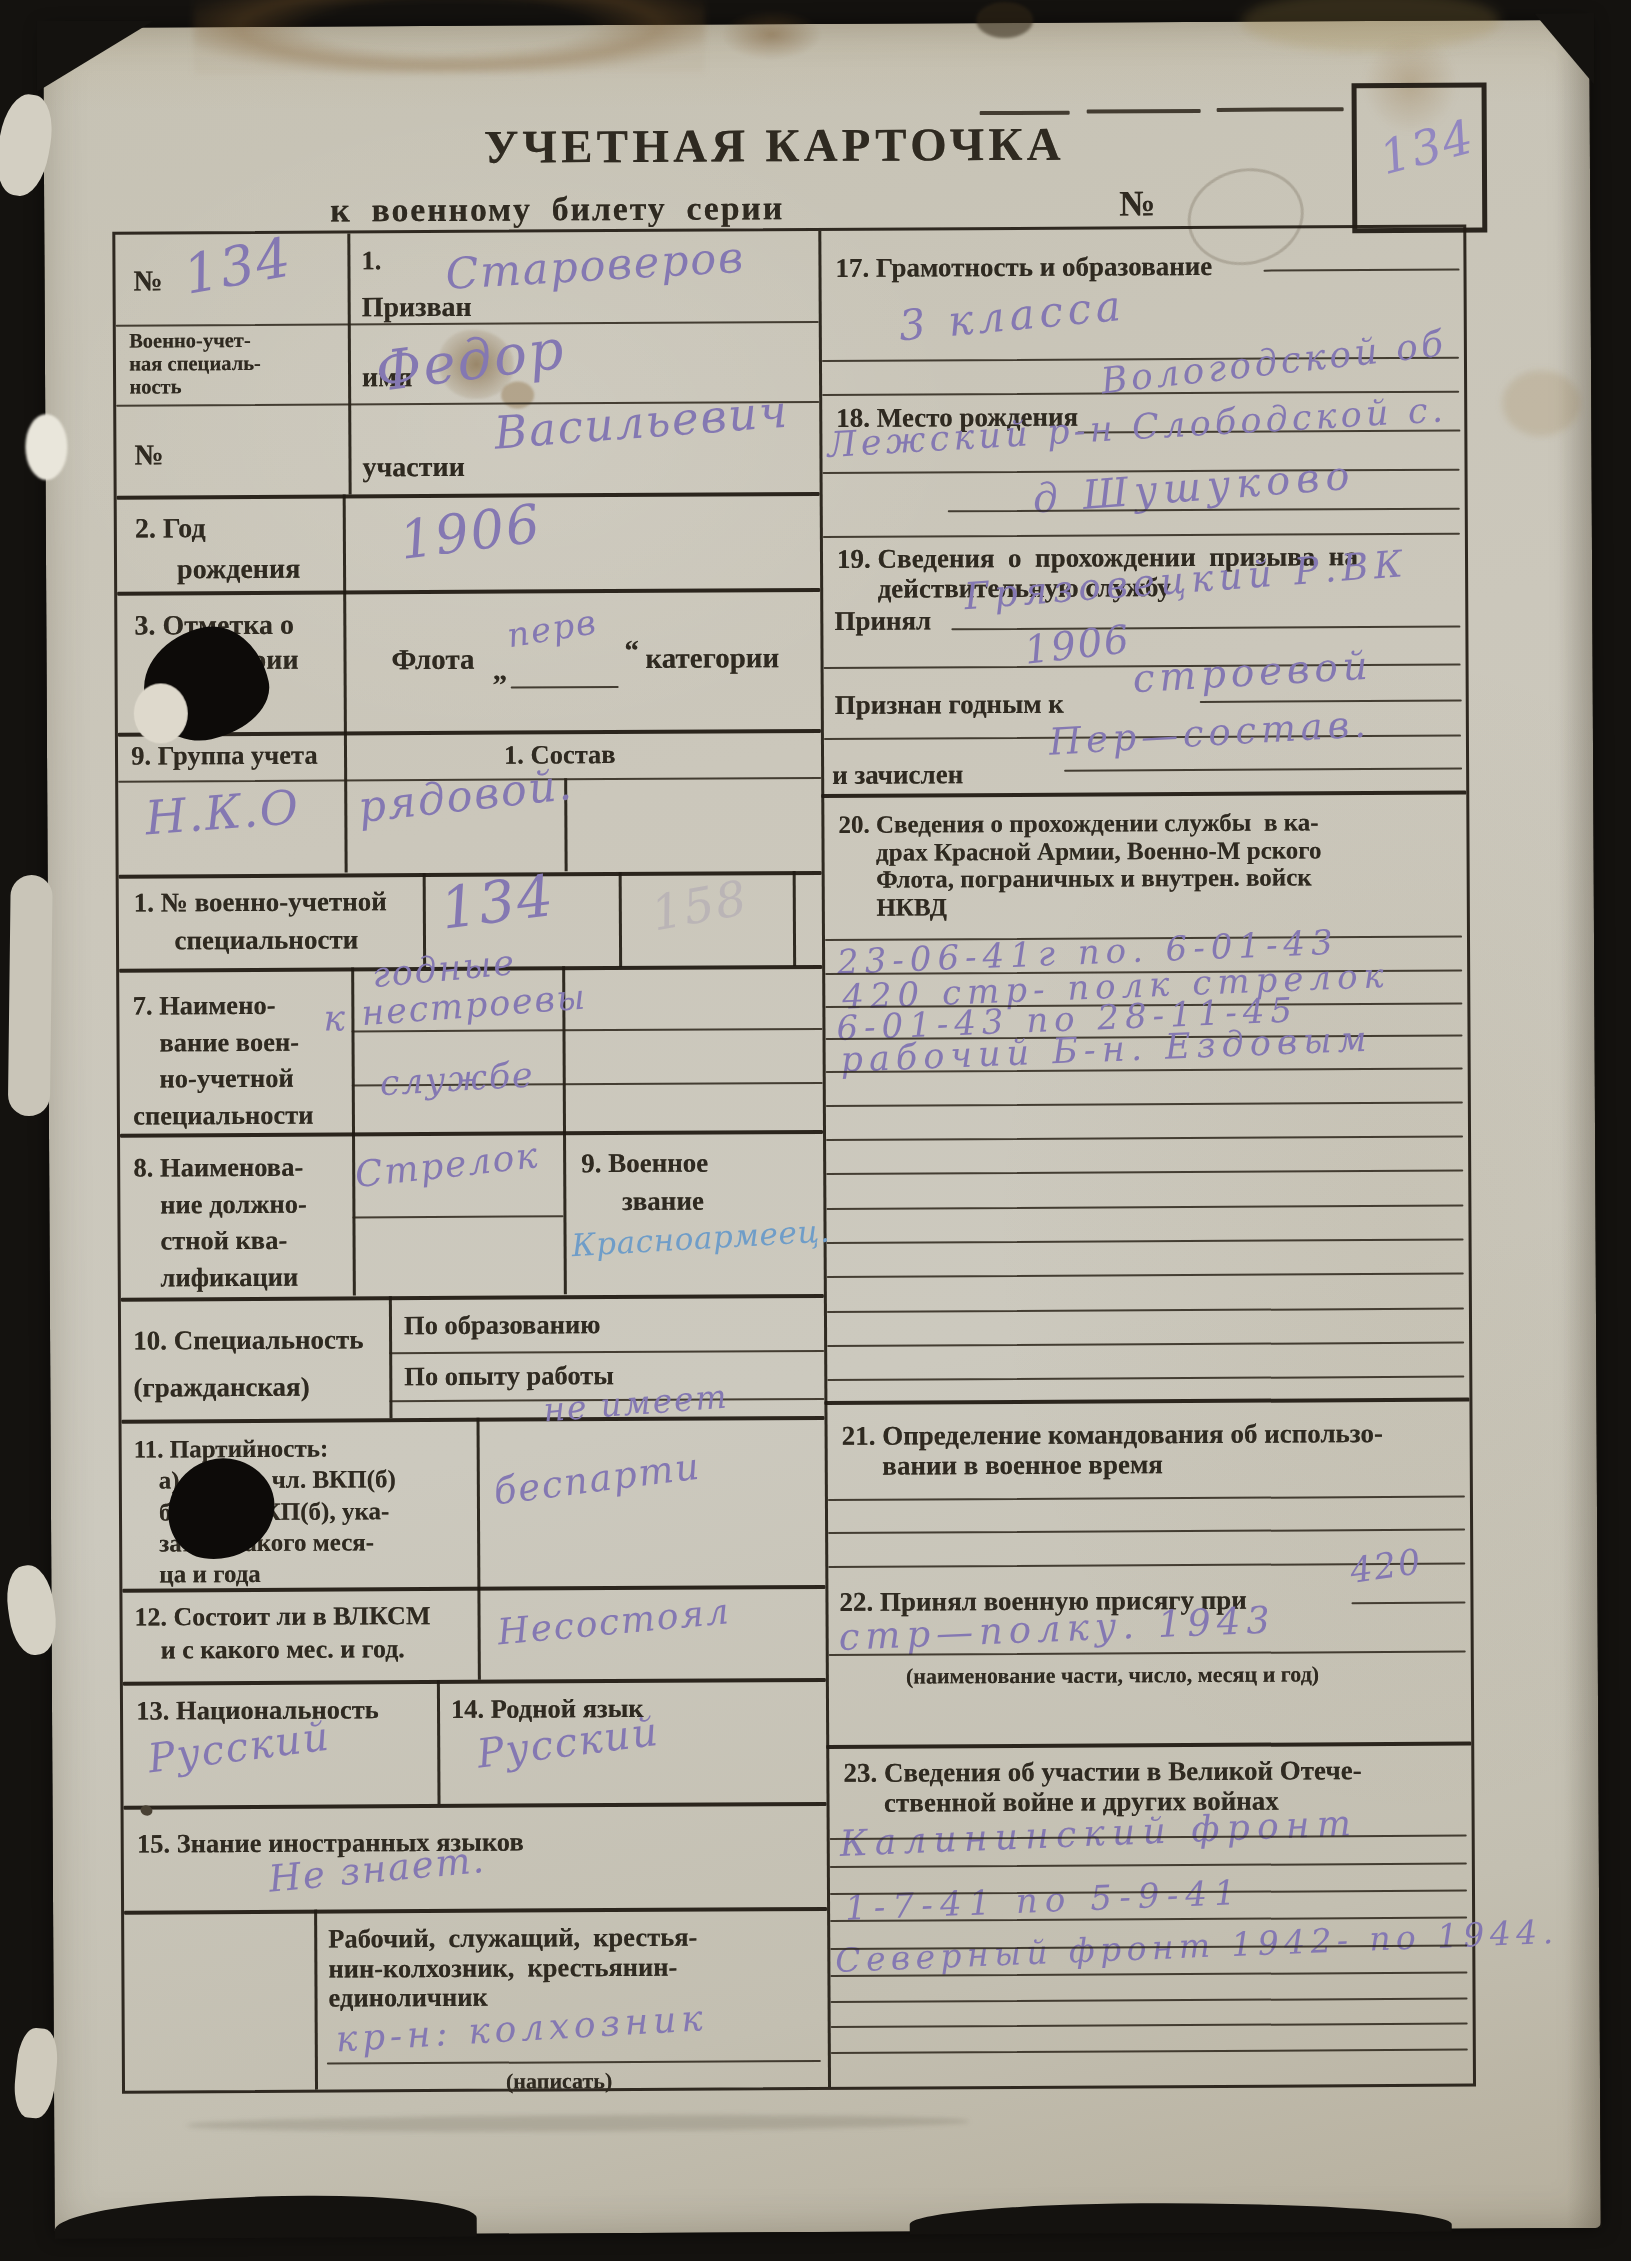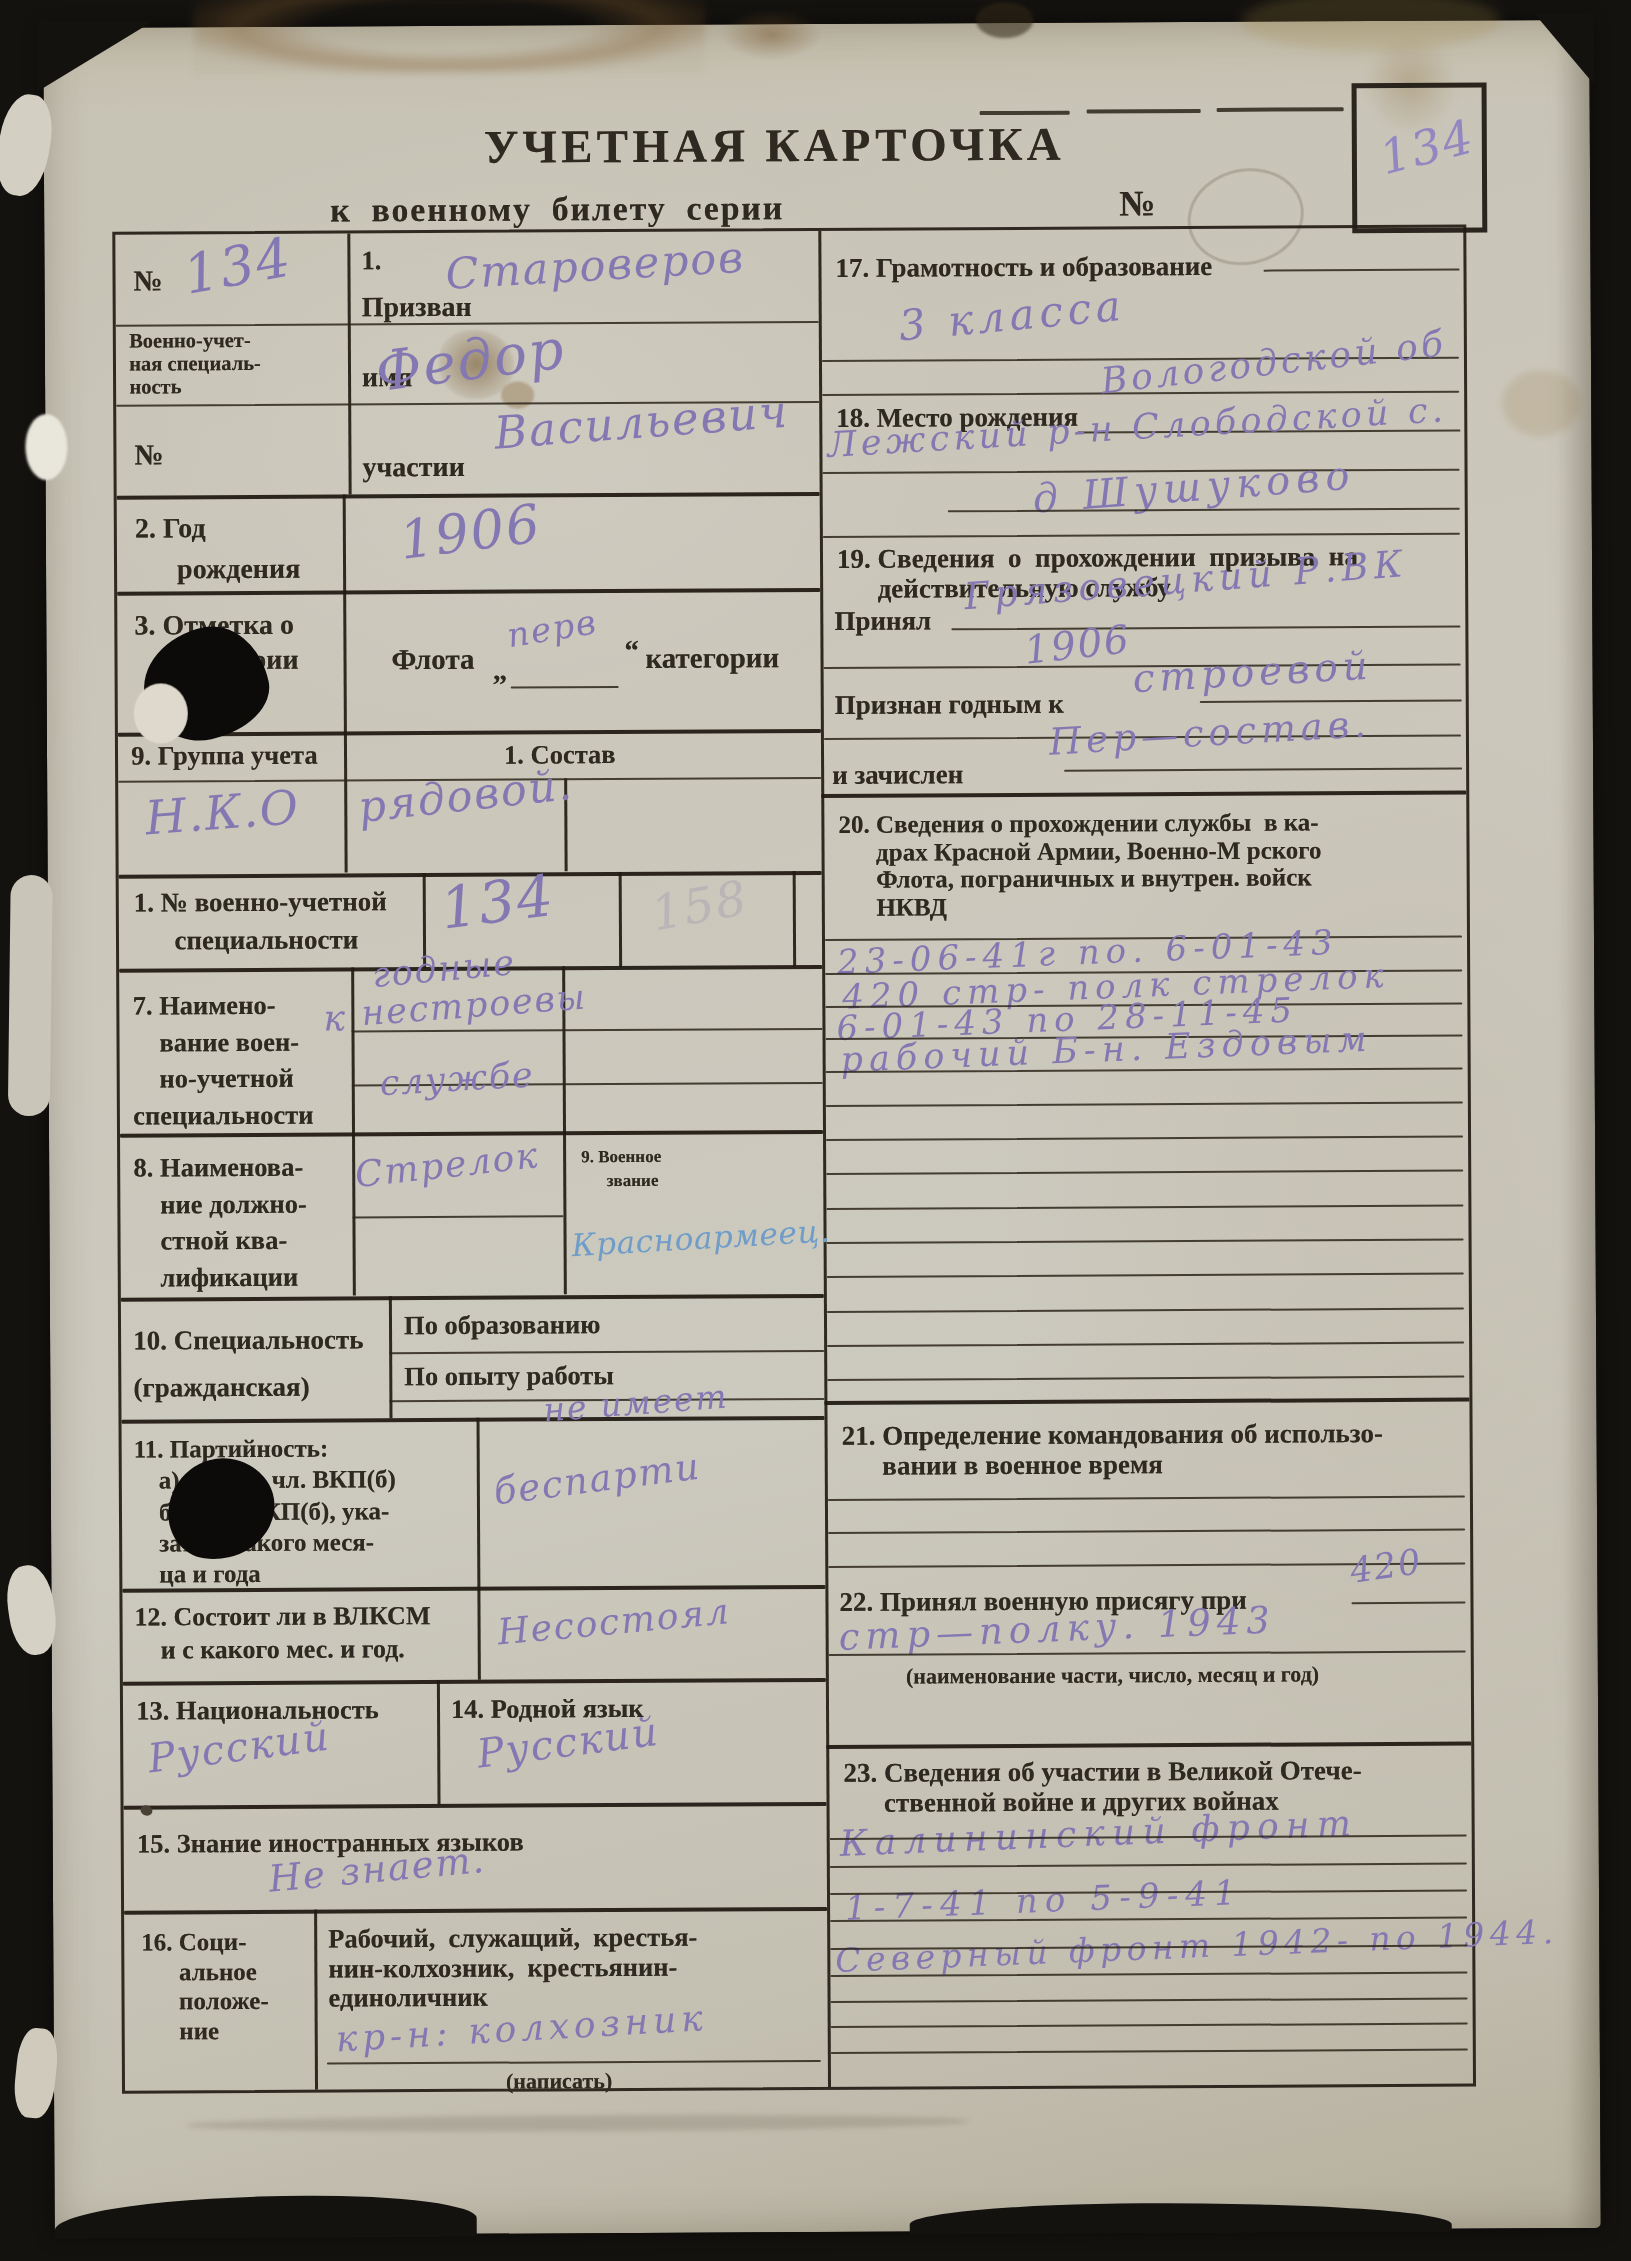--- a/index.html
+++ b/index.html
@@ -152,21 +152,21 @@
     <span class="hw" style="left:204px;top:764px;font-size:36px;">к</span>
     <span class="hw" style="left:242px;top:760px;font-size:35px;transform:rotate(-4deg);">нестроевы</span>
     <span class="hw" style="left:260px;top:830px;font-size:35px;transform:rotate(-3deg);">службе</span>
 
     <div class="lbl pre" style="left:13.3px;top:915px;font-size:26.5px;line-height:1.38;">8. Наименова-
     ние должно-
     стной ква-
     лификации</div>
     <span class="hw" style="left:235px;top:921px;font-size:36px;transform:rotate(-6deg);">Стрелок</span>
     <div class="hl" style="left:232px;top:983px;width:211px;"></div>
-    <div class="lbl pre" style="left:461px;top:913px;font-size:17px;line-height:1.4;">9. Военное
+    <div class="lbl pre" style="left:461px;top:913px;font-size:27px;line-height:1.4;">9. Военное
       звание</div>
     <span class="hw hwb" style="left:451px;top:995px;font-size:31px;transform:rotate(-3deg);letter-spacing:0.6px;">Красноармеец.</span>
 
     <div class="lbl pre" style="left:12px;top:1083px;font-size:27px;line-height:1.75;">10. Специальность
 (гражданская)</div>
     <div class="lbl" style="left:283px;top:1077px;font-size:26.5px;">По образованию</div>
     <div class="hl" style="left:268px;top:1119px;width:435px;"></div>
     <div class="lbl" style="left:283px;top:1128px;font-size:26.5px;">По опыту работы</div>
     <div class="hl" style="left:268px;top:1167px;width:435px;"></div>
     <span class="hw" style="left:422px;top:1158px;font-size:33px;transform:rotate(-4deg);">не имеет</span>
@@ -184,24 +184,20 @@
 
     <div class="lbl" style="left:13.3px;top:1461px;font-size:26.5px;">13. Национальность</div>
     <div class="lbl" style="left:328px;top:1461px;font-size:26.5px;">14. Родной язык</div>
     <span class="hw" style="left:25px;top:1501px;font-size:40px;transform:rotate(-7deg);">Русский</span>
     <span class="hw" style="left:354px;top:1498px;font-size:40px;transform:rotate(-7deg);">Русский</span>
 
     <div class="lbl" style="left:13.3px;top:1594px;font-size:26.5px;">15. Знание иностранных языков</div>
     <span class="hw" style="left:145px;top:1624px;font-size:37px;transform:rotate(-5deg);">Не знает.</span>
     <div class="st" style="left:17px;top:1571px;width:12px;height:9.6px;background:#494134;border-radius:50%;transform:rotate(20deg);"></div>
 
-    <div class="lbl pre" style="left:17px;top:1693px;font-size:25px;line-height:1.18;">16. Соци-
-      альное
-      положе-
-      ние</div>
     <div class="lbl pre" style="left:204px;top:1691px;font-size:26.5px;line-height:1.12;">Рабочий,  служащий,  крестья-
 нин-колхозник,  крестьянин-
 единоличник</div>
     <span class="hw" style="left:211px;top:1785px;font-size:36px;transform:rotate(-3deg);letter-spacing:4.8px;">кр-н: колхозник</span>
     <div class="hl" style="left:202px;top:1829px;width:494px;"></div>
     <div class="lbl" style="left:381px;top:1836px;font-size:22px;">(написать)</div>
 
     <div class="lbl" style="left:720px;top:22px;font-size:27px;">17. Грамотность и образование</div>
     <div class="hl" style="left:1148px;top:41px;width:196px;"></div>
     <span class="hw" style="left:783px;top:71px;font-size:42px;transform:rotate(-5deg);letter-spacing:4.8px;">3 класса</span>

